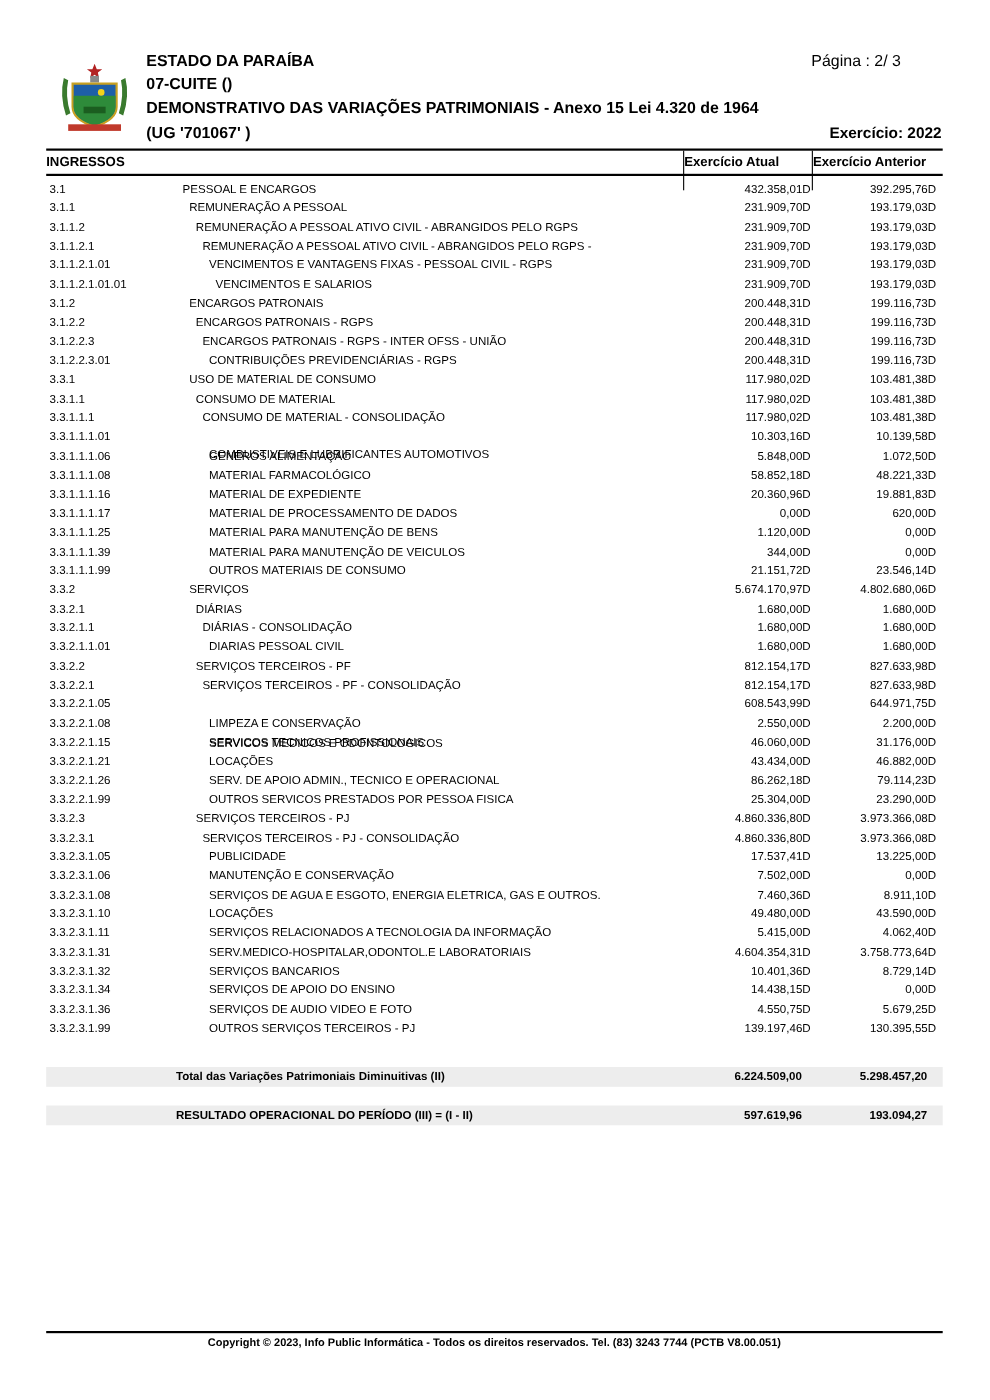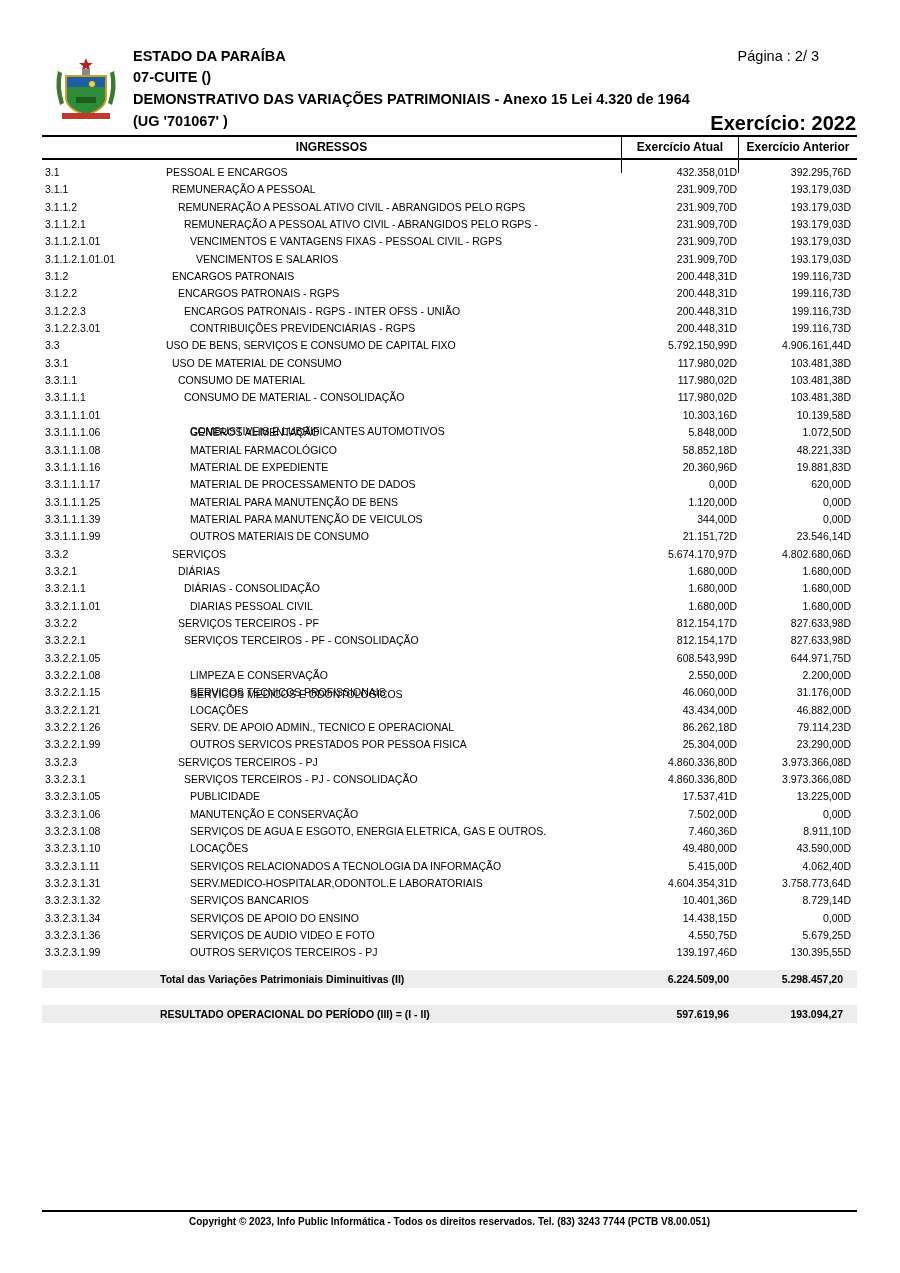--- a/index.html
+++ b/index.html
@@ -7,26 +7,26 @@
   body { position: relative; font-family: "Liberation Sans", sans-serif; color: #000; }
 
   .header { position: absolute; left: 0; top: 0; width: 900px; height: 135px; }
   .crest { position: absolute; left: 52px; top: 57px; width: 68px; height: 66px; }
   .h-line { position: absolute; left: 133px; font-weight: bold; font-size: 14.5px; white-space: nowrap; }
   .h1 { top: 48px; }
   .h2 { top: 69px; }
   .h3 { top: 91px; }
   .h4 { top: 113px; }
   .page-no { position: absolute; right: 81px; top: 48px; font-size: 14.5px; }
-  .exercicio { position: absolute; right: 44px; top: 112px; font-size: 20px; font-weight: bold; }
+  .exercicio { position: absolute; right: 44px; top: 112px; font-size: 14px; font-weight: bold; }
 
   .colhead { position: absolute; left: 42px; top: 135px; width: 815px; height: 25px;
              border-top: 2px solid #000; border-bottom: 2px solid #000; }
   .colhead .c { position: absolute; top: 0; height: 36px; line-height: 21px;
-                font-size: 12px; font-weight: bold; text-align: center; }
+                font-size: 12px; font-weight: bold; text-align: left; }
   .colhead .c-ingressos { left: 0; width: 580px; border-right: 1.5px solid #000; }
   .colhead .c-atual { left: 580px; width: 117px; border-right: 1.5px solid #000; }
   .colhead .c-anterior { left: 697px; width: 118px; }
 
   .rows { position: absolute; left: 42px; top: 164px; width: 815px; }
   .row { position: relative; height: 17.35px; font-size: 10.5px; line-height: 17.35px; white-space: nowrap; }
   .row.shade { background: #ededed; }
   .row.bold { font-weight: bold; }
   .row .code { position: absolute; left: 3px; }
   .row .desc { position: absolute; }
@@ -130,26 +130,20 @@
       <span class="v1"><span>200.448,31</span><span class="s">D</span></span>
       <span class="v2"><span>199.116,73</span><span class="s">D</span></span>
     </div>
     <div class="row">
       <span class="code">3.1.2.2.3.01</span>
       <span class="desc" style="left: 148px;">CONTRIBUIÇÕES PREVIDENCIÁRIAS - RGPS</span>
       <span class="v1"><span>200.448,31</span><span class="s">D</span></span>
       <span class="v2"><span>199.116,73</span><span class="s">D</span></span>
     </div>
     <div class="row">
-      <span class="code">3.3</span>
-      <span class="desc" style="left: 124px;">USO DE BENS, SERVIÇOS E CONSUMO DE CAPITAL FIXO</span>
-      <span class="v1"><span>5.792.150,99</span><span class="s">D</span></span>
-      <span class="v2"><span>4.906.161,44</span><span class="s">D</span></span>
-    </div>
-    <div class="row">
       <span class="code">3.3.1</span>
       <span class="desc" style="left: 130px;">USO DE MATERIAL DE CONSUMO</span>
       <span class="v1"><span>117.980,02</span><span class="s">D</span></span>
       <span class="v2"><span>103.481,38</span><span class="s">D</span></span>
     </div>
     <div class="row">
       <span class="code">3.3.1.1</span>
       <span class="desc" style="left: 136px;">CONSUMO DE MATERIAL</span>
       <span class="v1"><span>117.980,02</span><span class="s">D</span></span>
       <span class="v2"><span>103.481,38</span><span class="s">D</span></span>

